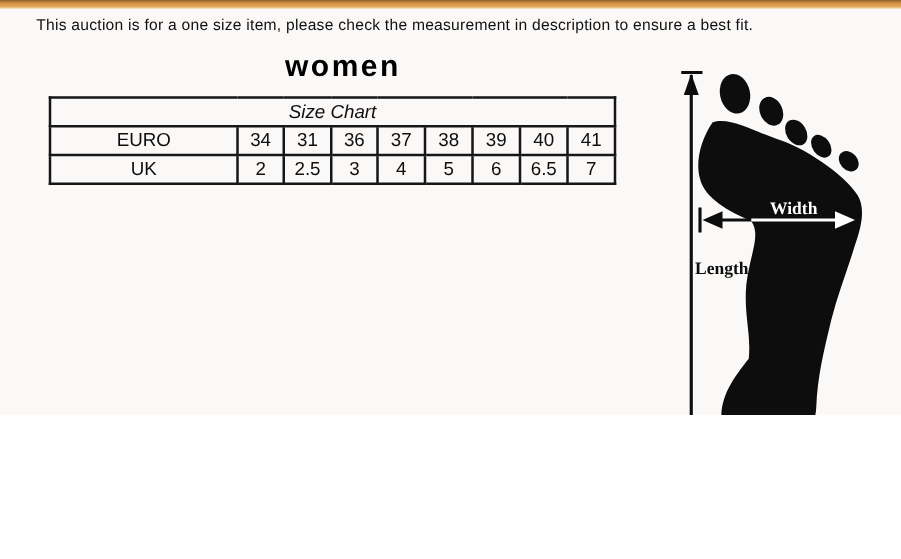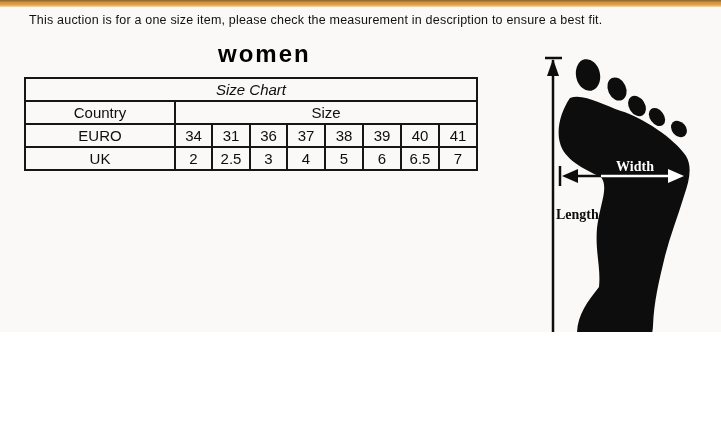--- a/index.html
+++ b/index.html
@@ -17,26 +17,26 @@
     position:absolute;left:0;top:436px;width:705px;height:11px;
     background:linear-gradient(180deg,#fdf4d2 0%,#f5d98e 30%,#dca455 65%,#a87c42 100%);
   }
   
   .banner{
     position:absolute;left:29px;top:13px;width:650px;
     font-size:12.5px;color:#111;letter-spacing:.2px;
   }
   
   .heading{
-    position:absolute;left:218px;top:40px;
+    position:absolute;left:228px;top:40px;
     font-size:24px;font-weight:bold;color:#000;letter-spacing:2px;
   }
   
   table.size-chart{
-    position:absolute;left:24px;top:77px;width:452px;
+    position:absolute;left:39px;top:77px;width:452px;
     border-collapse:collapse;table-layout:fixed;
     background:transparent;
     padding-left:29px;
   }
   table.size-chart td{
     border:2px solid #161616;text-align:center;vertical-align:middle;
     font-size:15px;color:#0e0e0e;height:21px;padding:0;line-height:1.05;
     overflow:hidden;white-space:nowrap;
   }
   table.size-chart .title-cell{font-style:italic;}
@@ -69,24 +69,20 @@
         <col style="width:37px">
         <col style="width:38px">
       <col style="width:38px">
         <col style="width:38px">
         <col style="width:38px">
         <col style="width:38px">
     </colgroup>
     <tbody>
       <tr>
         <td class="title-cell" colspan="9">Size Chart</td>
-      </tr>
-      <tr>
-        <td>Country</td>
-        <td colspan="8">Size</td>
       </tr>
       <tr>
         <td>EURO</td>
         <td>34</td>
         <td>31</td>
         <td>36</td>
         <td>37</td>
         <td>38</td>
         <td>39</td>
         <td>40</td>

